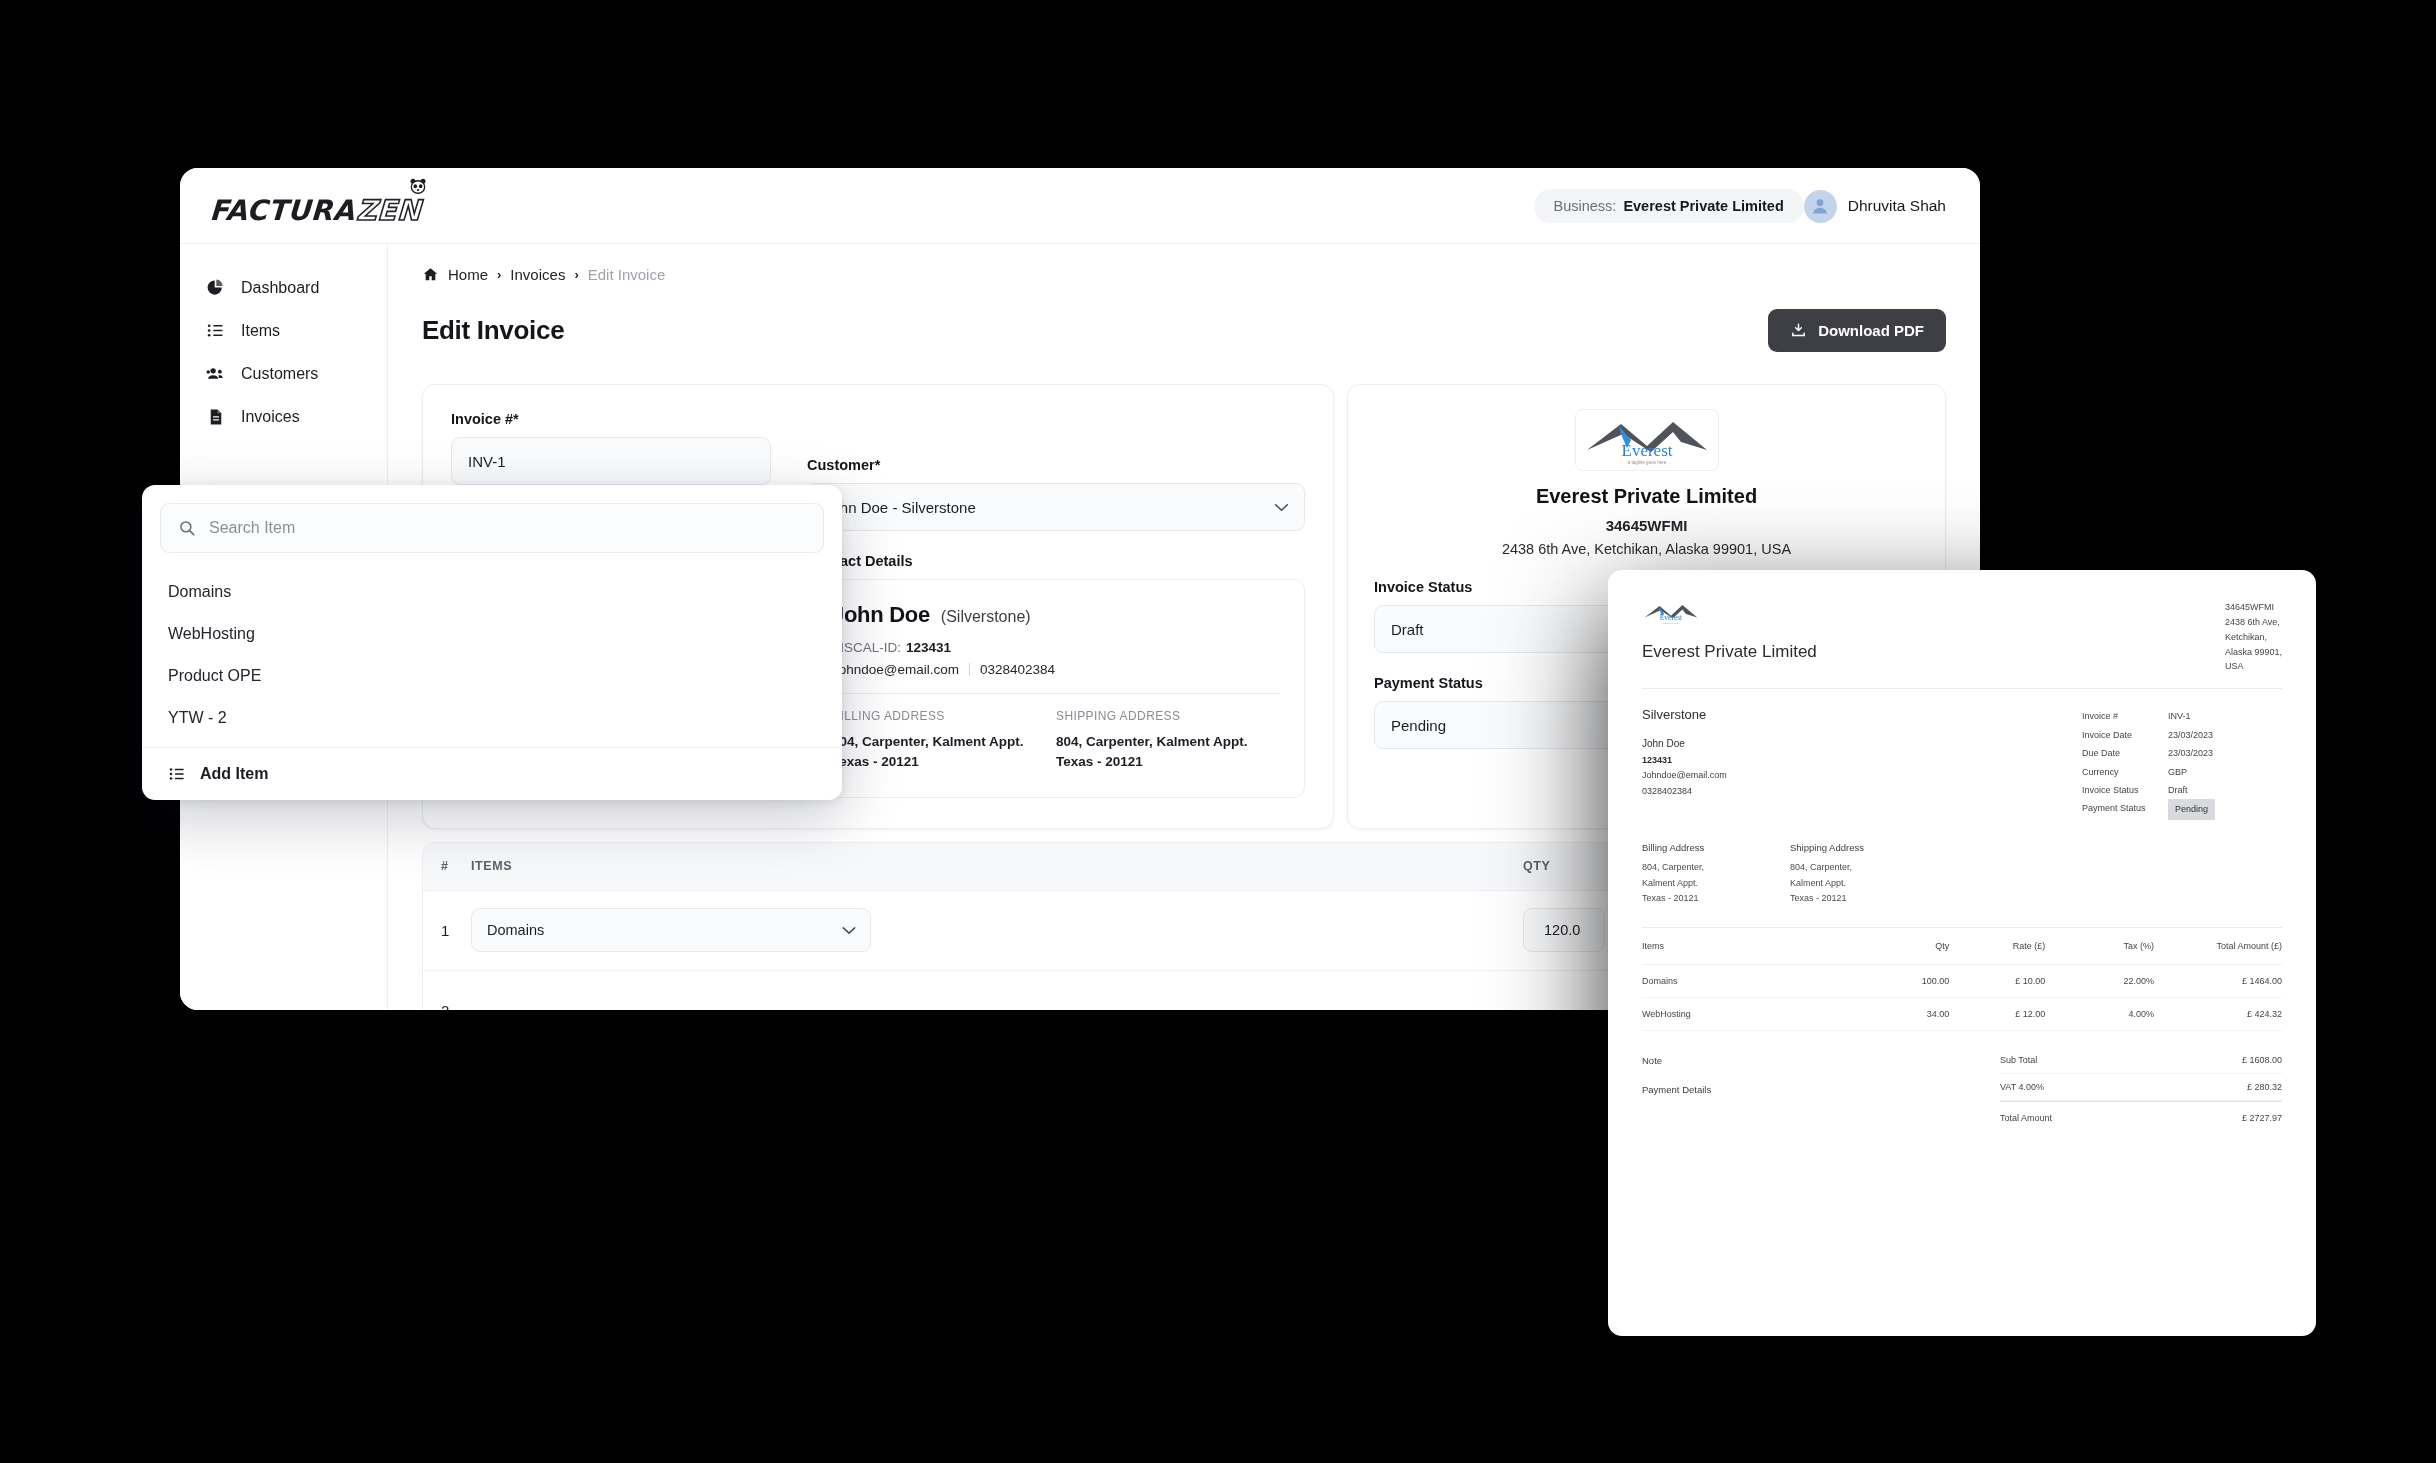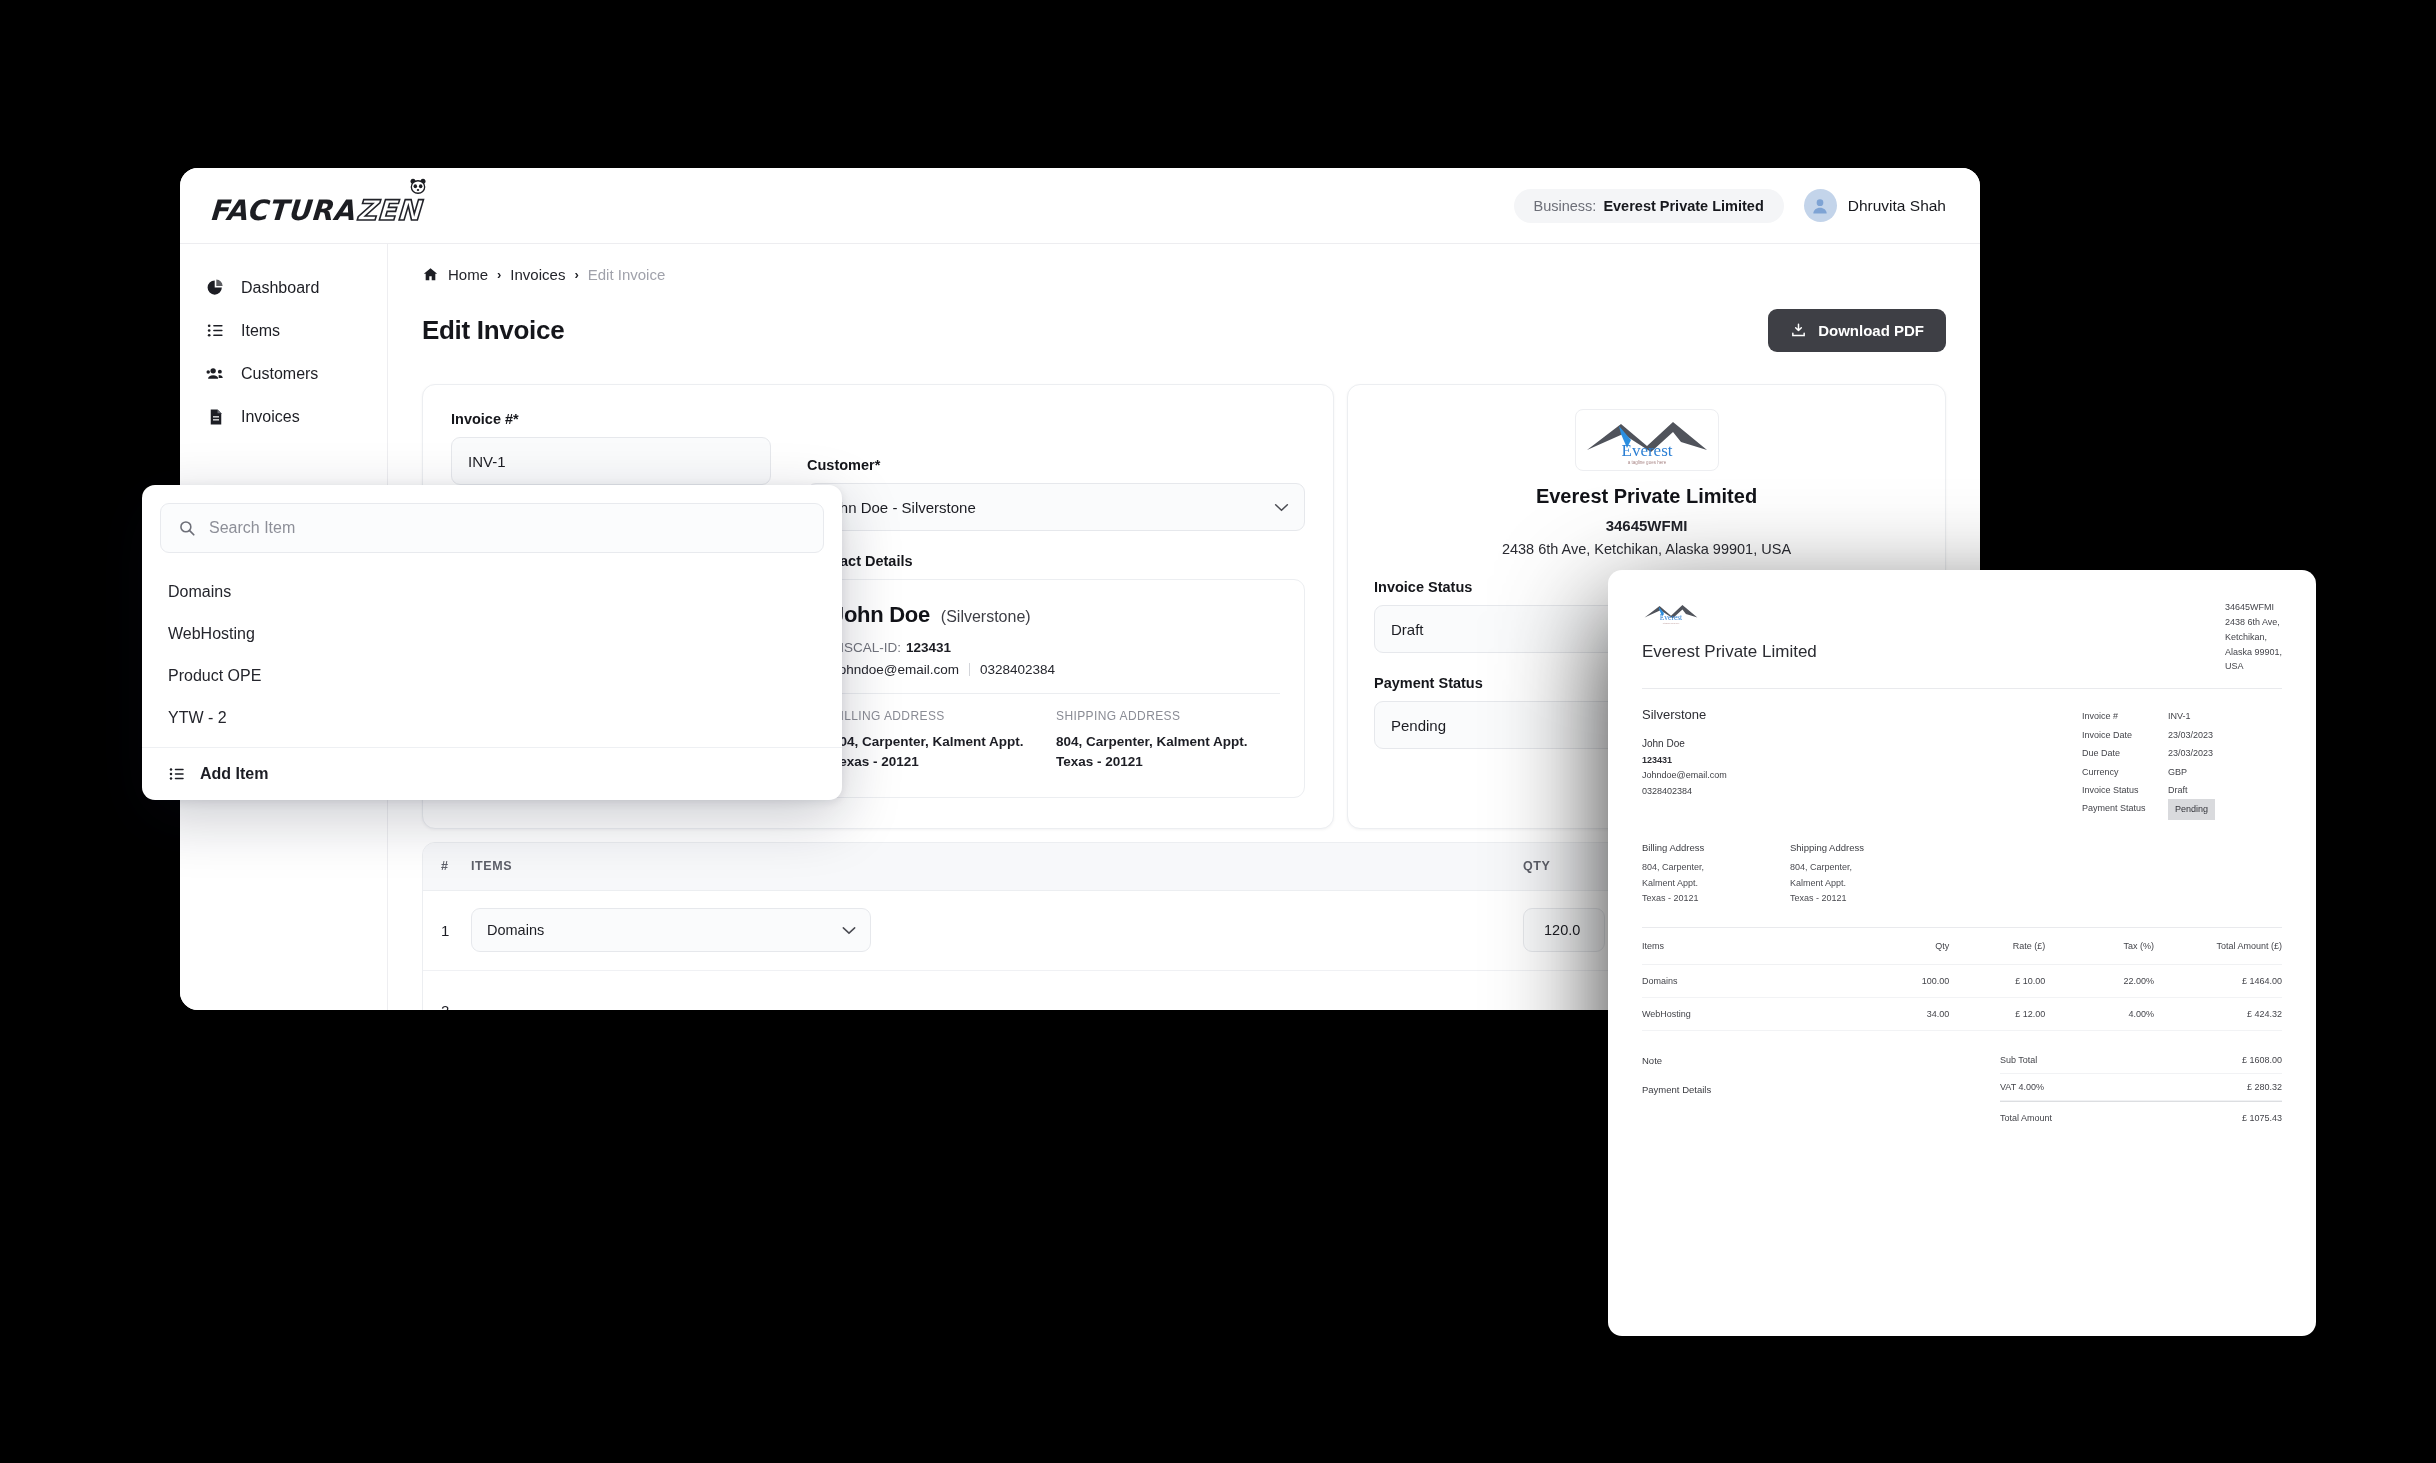--- a/index.html
+++ b/index.html
@@ -40,21 +40,21 @@
     font-family: "DejaVu Sans", sans-serif;
     font-weight: 900; font-size: 28px; letter-spacing: .5px;
     color: #fff; font-style: italic; transform: skewX(-6deg);
     -webkit-text-stroke: 1.6px #22232a;
     margin-left: 2px;
   }
   .logo-panda {
     position: absolute; right: -4px; top: -8px;
     width: 20px; height: 20px;
   }
-  .topbar-right { display: flex; align-items: center; gap: 20px; }
+  .topbar-right { display: flex; align-items: flex-end; }
   .biz-chip {
     background: #f4f5f7; border-radius: 22px;
     padding: 9px 20px; font-size: 14.5px; color: #2a2b31;
     display: flex; gap: 7px; white-space: nowrap;
   }
   .biz-chip .lbl { color: #6d6f78; }
   .biz-chip .val { font-weight: 700; color: #17181d; }
   .user { display: flex; align-items: center; gap: 11px; }
   .avatar {
     width: 33px; height: 33px; border-radius: 50%;
@@ -676,19 +676,19 @@
         <div class="pdf-tot-row">
           <span>Sub Total</span>
           <span>£ 1608.00</span>
         </div>
         <div class="pdf-tot-row">
           <span>VAT 4.00%</span>
           <span>£ 280.32</span>
         </div>
         <div class="pdf-tot-row last">
           <span>Total Amount</span>
-          <span>£ 1075.43</span>
+          <span>£ 2727.97</span>
         </div>
       </div>
     </div>
   </div>
 
 </div>
 
 </body></html>

